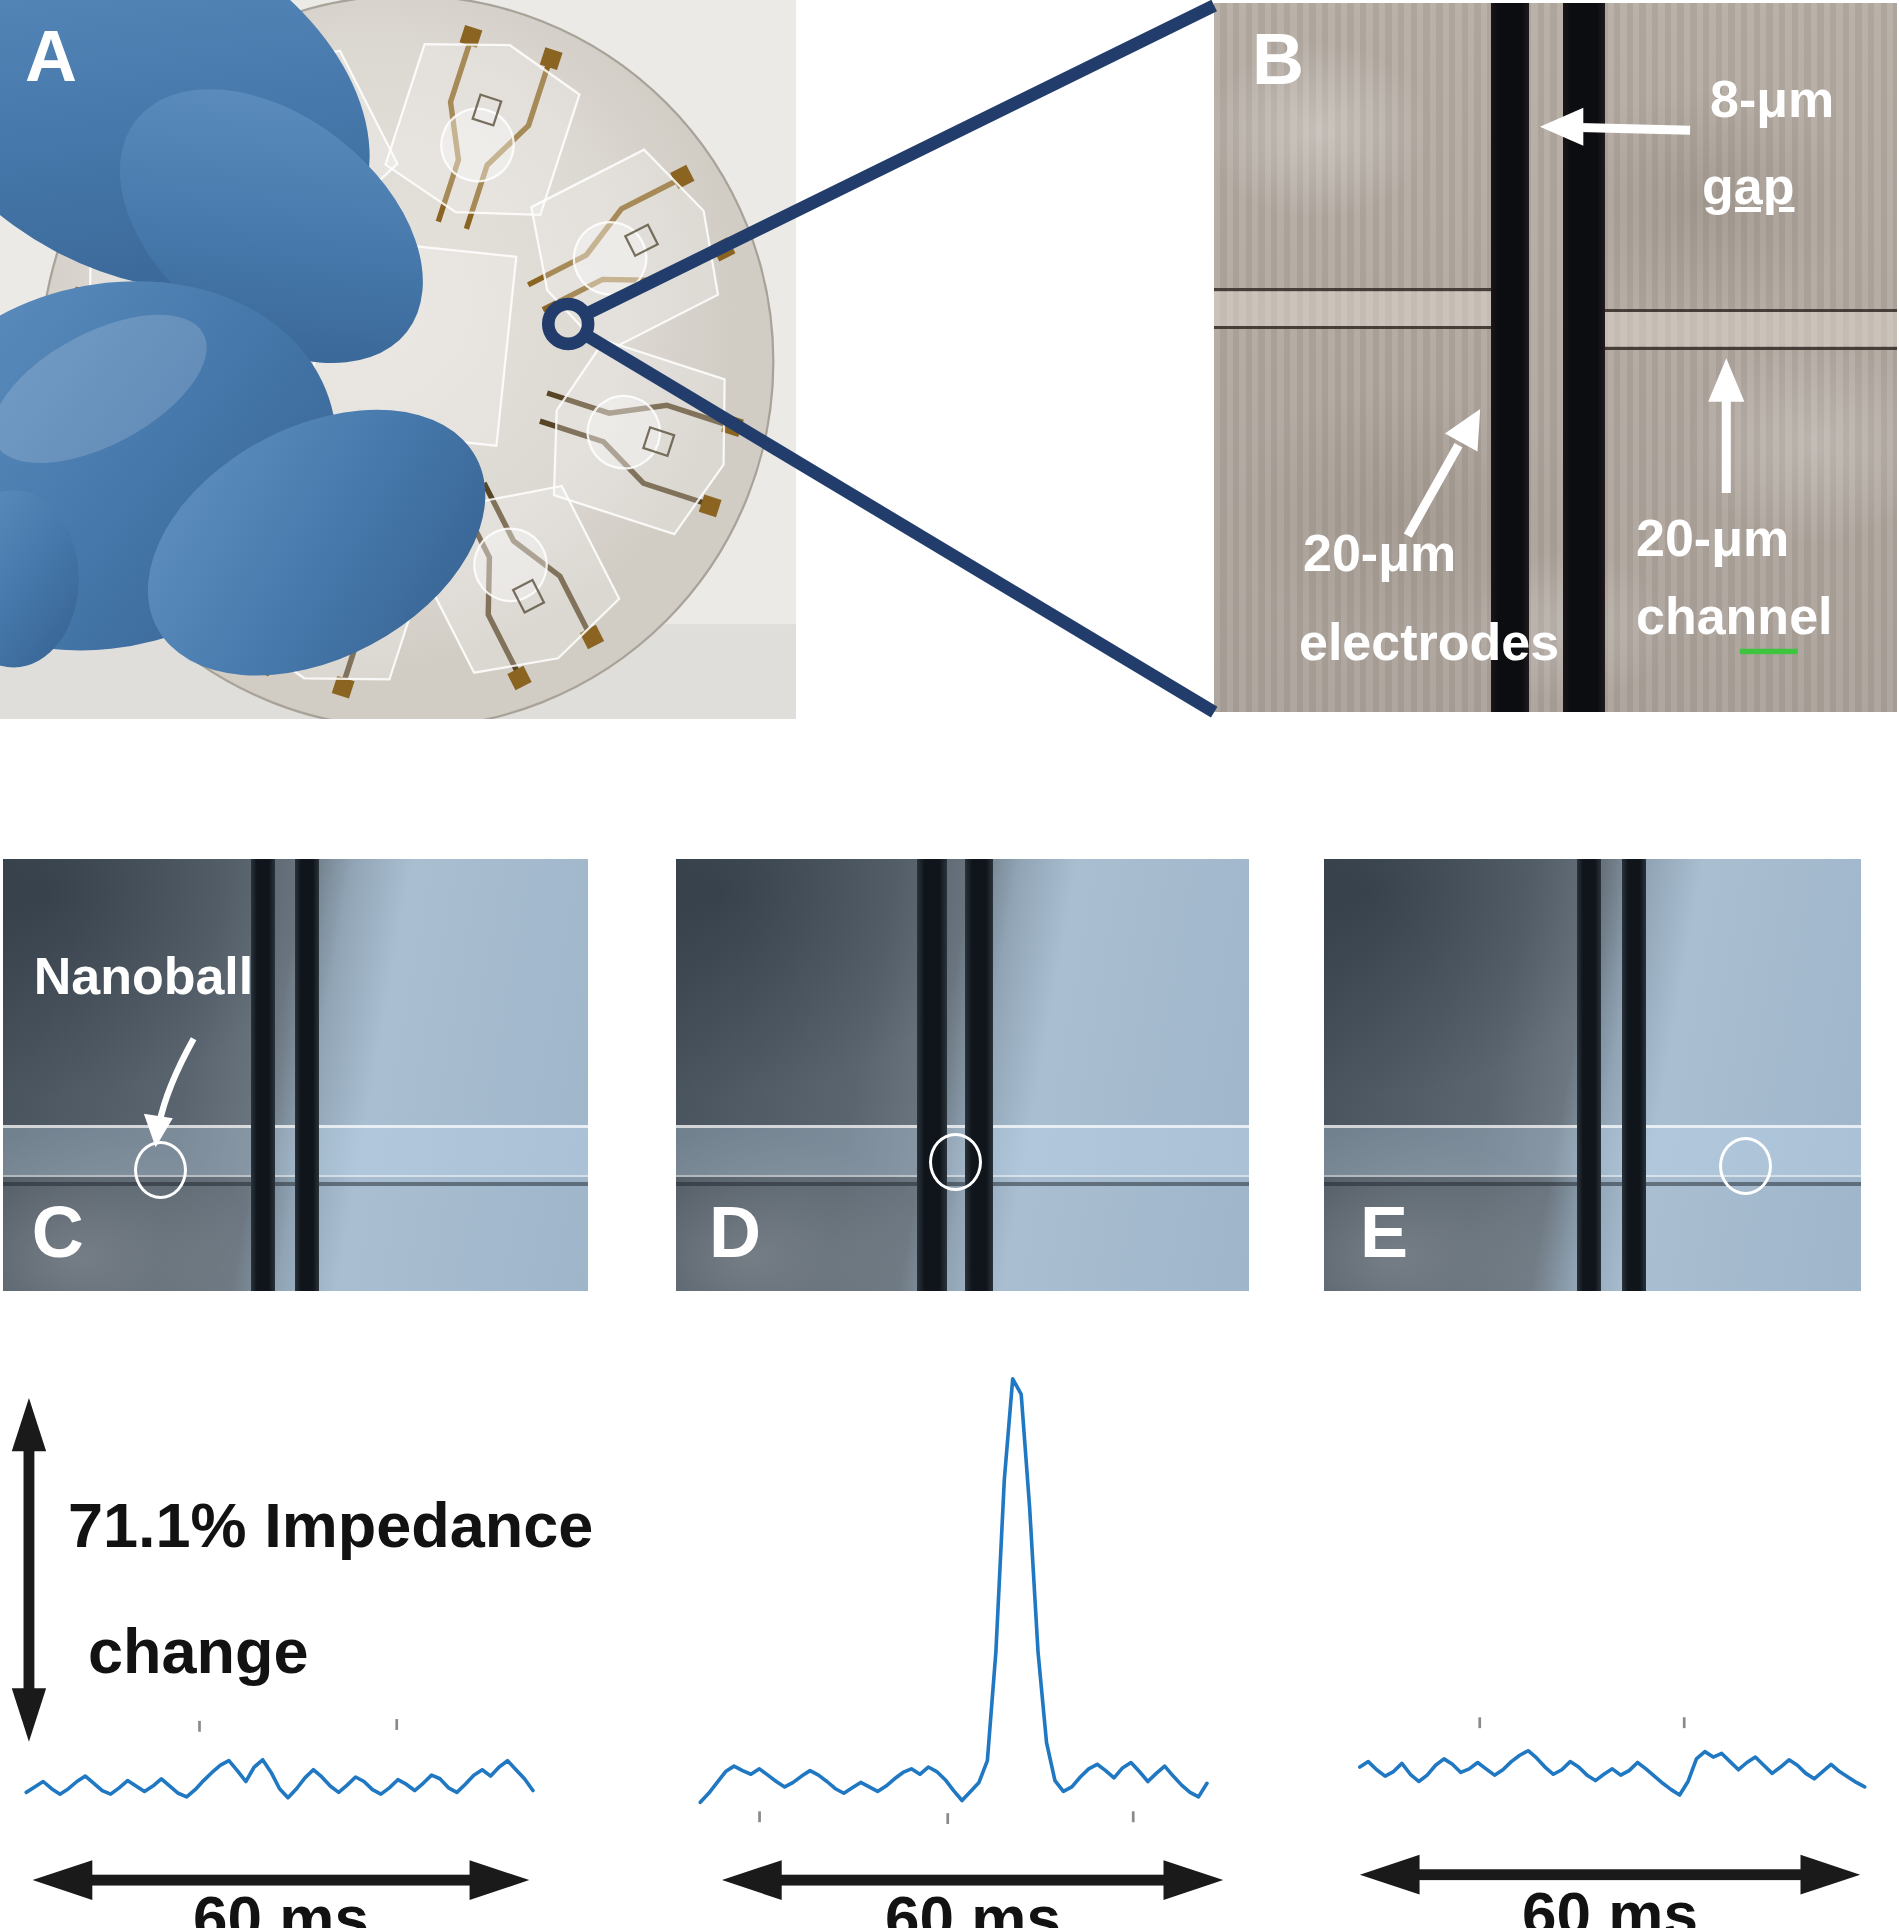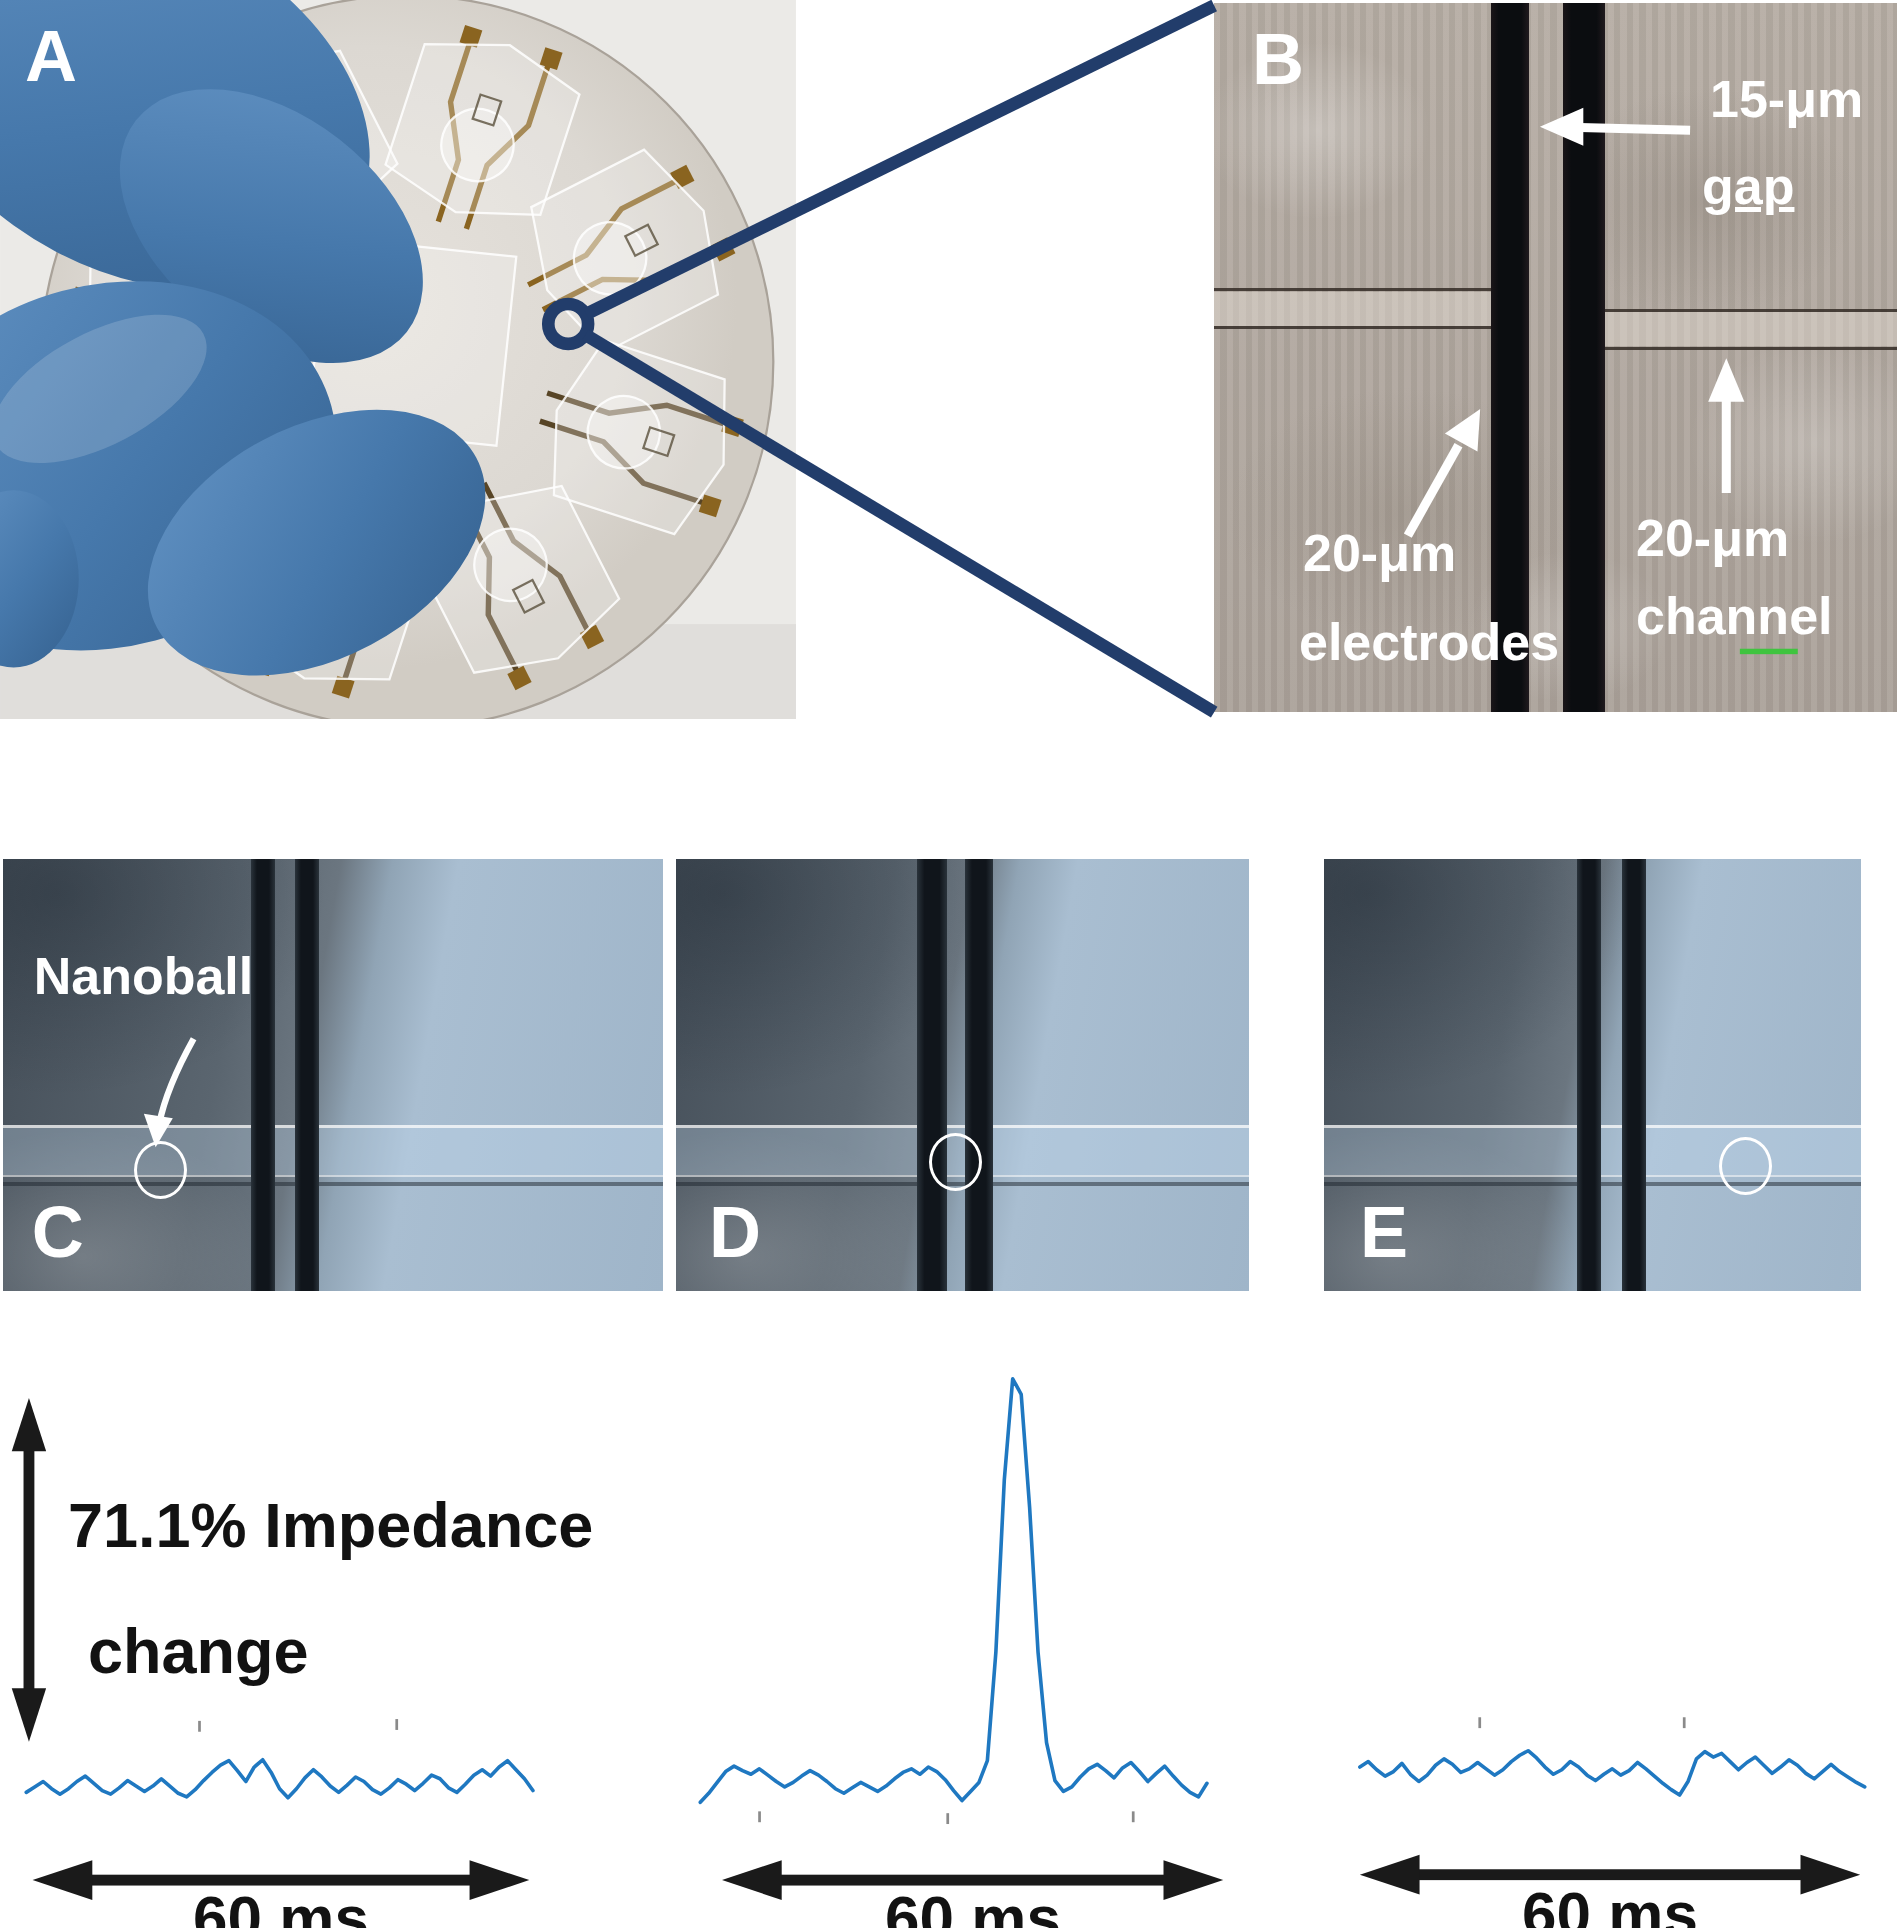--- a/index.html
+++ b/index.html
@@ -192,29 +192,29 @@
   <div class="abs panelB">
     <div class="b-chline" style="left:0;width:277px;top:285px;"></div>
     <div class="b-chline" style="left:0;width:277px;top:323px;"></div>
     <div class="b-chband" style="left:0;width:277px;top:289px;height:34px;"></div>
     <div class="b-chline" style="left:391px;right:0;top:306px;"></div>
     <div class="b-chline" style="left:391px;right:0;top:344px;"></div>
     <div class="b-chband" style="left:391px;right:0;top:309px;height:34px;"></div>
     <div class="b-bar" style="left:277px;width:38px;"></div>
     <div class="b-bar" style="left:349px;width:42px;"></div>
     <div class="panel-label" style="left:38px;top:20px;">B</div>
-    <div class="white-note" style="left:496px;top:69px;">15-μm</div>
+    <div class="white-note" style="left:496px;top:69px;">8-μm</div>
     <div class="white-note" style="left:488px;top:156px;text-decoration:underline;">gap</div>
     <div class="white-note" style="left:89px;top:523px;">20-μm</div>
     <div class="white-note" style="left:85px;top:612px;">electrodes</div>
     <div class="white-note" style="left:422px;top:508px;">20-μm</div>
     <div class="white-note" style="left:422px;top:586px;">channel</div>
   </div>
 
-  <div class="micro" style="left:2.7px;top:859px;width:660px;height:432px;">
+  <div class="micro" style="left:2.7px;top:859px;width:585px;height:432px;">
     <div class="m-chtop"></div>
     <div class="m-chband"></div>
     <div class="m-chmid"></div>
     <div class="m-chdark"></div>
     <div class="m-bar" style="left:248px;width:24.4px;"></div>
     <div class="m-bar" style="left:292px;width:24.4px;"></div>
     <div class="nb-circle" style="left:131px;top:282px;"></div>
     <div class="white-note" style="left:31px;top:90px;">Nanoball</div>
     <div class="panel-label" style="left:29px;bottom:23.5px;">C</div>
   </div>

